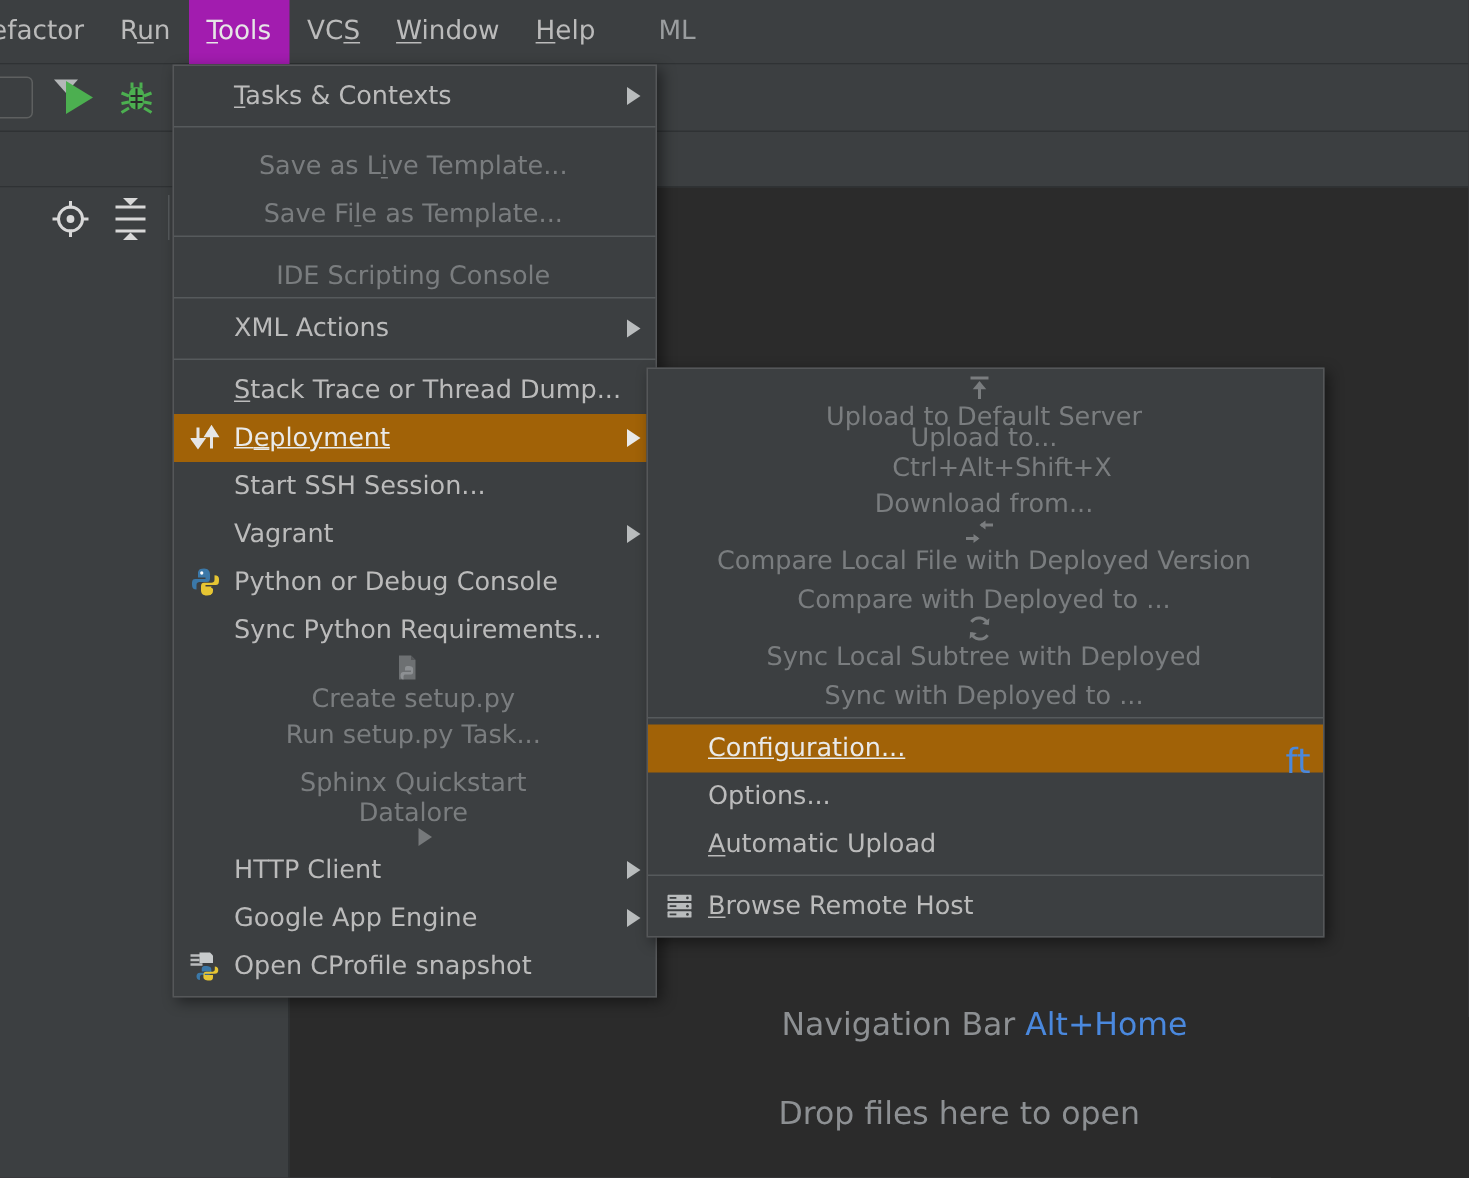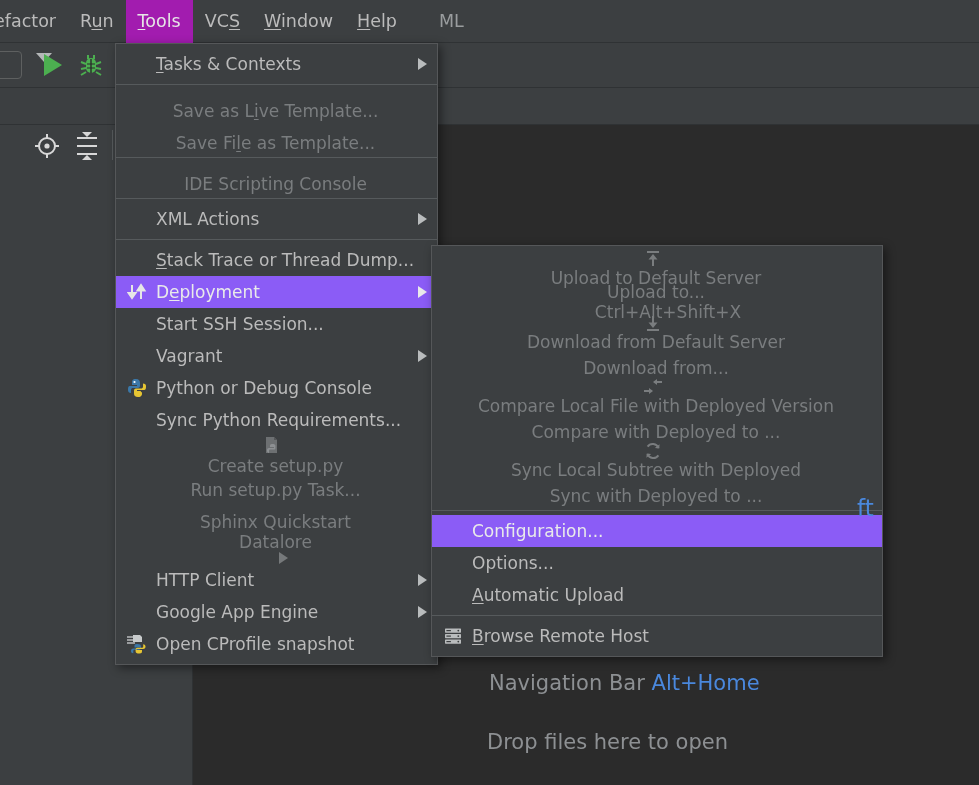--- a/index.html
+++ b/index.html
@@ -118,21 +118,21 @@
 
   .editor-bg {
     position: absolute;
     left: 193px; top: 125px;
     width: 786px; height: 660px;
     background: #2b2b2b;
   }
 
   .editor-hints {
     position: absolute;
-    left: 178px; top: 640px;
+    left: 210px; top: 640px;
     width: 629px; height: 145px;
     color: #888b8d;
     text-align: center;
   }
   .hint-row {
     position: absolute;
     font-size: 21px;
     white-space: nowrap;
     color: #8d9093;
   }
@@ -165,21 +165,21 @@
     display: flex;
     align-items: center;
     height: 32px;
     padding: 0 10px 0 8px;
     color: #bbbbbb;
     font-size: 17px;
     white-space: nowrap;
     box-sizing: border-box;
   }
   .mi.disabled { color: #7a7d7f; flex-direction: column; }
-  .mi.selected { background: #8b5cf6; color: #e9eaea; }
+  .mi.selected { background: #a16207; color: #e9eaea; text-decoration: underline; }
   .mi .mi-icon {
     width: 26px;
     min-width: 26px;
     height: 20px;
     display: inline-flex;
     align-items: center;
     justify-content: center;
     margin-right: 6px;
   }
   .mi .mi-label { flex: 1 1 auto; }
@@ -403,30 +403,20 @@
       </svg>
         </span>
         <span class="mi-label">Upload to Default Server</span>
       </div>
       <div class="mi disabled">
         <span class="mi-icon"></span>
         <span class="mi-label">Upload to...</span>
         <span class="mi-shortcut">Ctrl+Alt+Shift+X</span>
       </div>
       <div class="mi disabled">
-        <span class="mi-icon">
-          <svg width="20" height="18" viewBox="0 0 20 18">
-        <path d="M4 16 L16 16" stroke="#7a7d7f" stroke-width="2"></path>
-        <path d="M10 2 L10 12" stroke="#7a7d7f" stroke-width="2"></path>
-        <path d="M10 14 L5.5 8.5 L14.5 8.5 Z" fill="#7a7d7f"></path>
-      </svg>
-        </span>
-        <span class="mi-label">Download from Default Server</span>
-      </div>
-      <div class="mi disabled">
         <span class="mi-icon"></span>
         <span class="mi-label">Download from...</span>
       </div>
       <div class="mi disabled">
         <span class="mi-icon">
           <svg width="22" height="18" viewBox="0 0 22 18">
         <path d="M12 4 L20 4" stroke="#7a7d7f" stroke-width="2"></path>
         <path d="M11 4 L15 1 L15 7 Z" fill="#7a7d7f"></path>
         <path d="M10 13 L2 13" stroke="#7a7d7f" stroke-width="2"></path>
         <path d="M11 13 L7 10 L7 16 Z" fill="#7a7d7f"></path>

